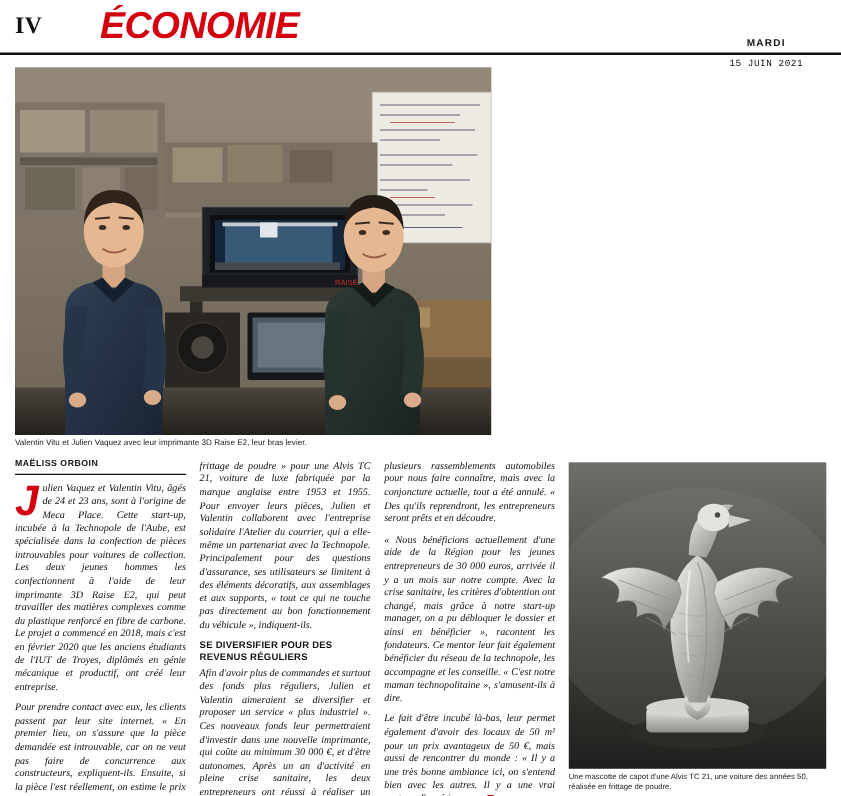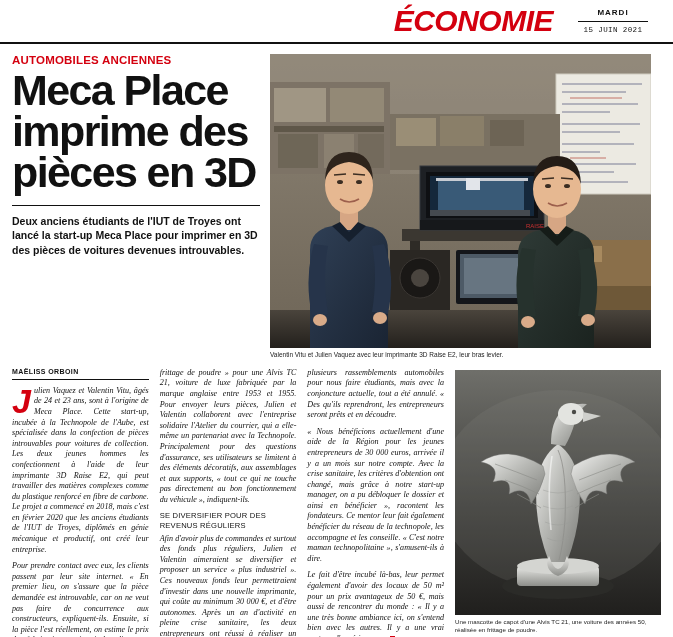--- a/index.html
+++ b/index.html
@@ -24,41 +24,42 @@
   .page-num {
     font-family: "Liberation Serif", serif;
     font-size: 19px;
     font-weight: bold;
     padding: 10px 0 0 12px;
     letter-spacing: 0.5px;
     width: 80px;
   }
   .section-title {
     flex: 1;
-    text-align: right;
+    text-align: left;
     font-family: "Liberation Sans", sans-serif;
     font-weight: bold;
     font-style: italic;
     font-size: 30px;
     color: #d4000f;
     letter-spacing: -0.5px;
     padding-top: 4px;
   }
   .date-block {
     width: 120px;
     text-align: center;
     padding-top: 8px;
     border-left: 0;
   }
   .date-block .day {
     font-family: "Liberation Sans", sans-serif;
     font-size: 8px;
     font-weight: bold;
     letter-spacing: 1px;
     text-transform: uppercase;
+    margin-top: 22px;
   }
   .date-block .hr {
     width: 70px; height: 1px; background: #111; margin: 4px auto;
   }
   .date-block .date {
     font-family: Liberation Mono, monospace;
     font-size: 7.5px;
     letter-spacing: 0.4px;
     text-transform: uppercase;
   }
@@ -144,21 +145,21 @@
     float: left;
     font-family: "Liberation Sans", sans-serif;
     font-weight: bold;
     color: #d4000f;
     font-size: 34px;
     line-height: 26px;
     padding: 2px 3px 0 0;
   }
   .subhead {
     font-family: "Liberation Sans", sans-serif;
-    font-weight: normal;
+    font-weight: bold;
     font-size: 7.6px;
     letter-spacing: 0.2px;
     text-transform: uppercase;
     margin: 6px 0 4px 0;
     line-height: 1.2;
   }
   .endmark {
     display: inline-block;
     width: 5px; height: 5px;
     background: #d4000f;
@@ -181,35 +182,31 @@
     padding-top: 3px;
   }
 
   
   svg { display:block; }
 </style>
 </head>
 <body>
 
 <div class="masthead">
+  <div class="page-num">IV</div>
   <div class="section-title">ÉCONOMIE</div>
   <div class="date-block">
     <div class="day">MARDI</div>
     <div class="hr"></div>
     <div class="date">15 JUIN 2021</div>
   </div>
 </div>
 
 <div class="top-area">
 
-  <div class="headline-col">
-    <div class="kicker">AUTOMOBILES ANCIENNES</div>
-    <div class="headline">Meca Place imprime des pièces en 3D</div>
-    <div class="standfirst">Deux anciens étudiants de l'IUT de Troyes ont lancé la start-up Meca Place pour imprimer en 3D des pièces de voitures devenues introuvables.</div>
-  </div>
 
   <div class="photo-col">
     <div class="photo-main">
       <svg width="381" height="294" viewBox="0 0 381 294">
         <defs>
           <linearGradient id="wallg" x1="0" y1="0" x2="0" y2="1">
             <stop offset="0%" stop-color="#8d8475"></stop>
             <stop offset="100%" stop-color="#6e6557"></stop>
           </linearGradient>
           <linearGradient id="shirtb" x1="0" y1="0" x2="1" y2="1">
@@ -347,21 +344,21 @@
     <p class="body">Pour prendre contact avec eux, les clients passent par leur site internet. « En premier lieu, on s'assure que la pièce demandée est introuvable, car on ne veut pas faire de concurrence aux constructeurs, expliquent-ils. Ensuite, si la pièce l'est réellement, on estime le prix de fabrication, puis si le client est toujours partant, il nous envoie la pièce et commence alors la modélisation. » Chaque demande est unique et « nous utilisons rarement la même méthode. » Ils ont par exemple réalisé une « mascotte de capot en</p>
   </div>
 
   <div class="col">
     <p class="body">frittage de poudre » pour une Alvis TC 21, voiture de luxe fabriquée par la marque anglaise entre 1953 et 1955. Pour envoyer leurs pièces, Julien et Valentin collaborent avec l'entreprise solidaire l'Atelier du courrier, qui a elle-même un partenariat avec la Technopole. Principalement pour des questions d'assurance, ses utilisateurs se limitent à des éléments décoratifs, aux assemblages et aux supports, « tout ce qui ne touche pas directement au bon fonctionnement du véhicule », indiquent-ils.</p>
     <div class="subhead">SE DIVERSIFIER POUR DES REVENUS RÉGULIERS</div>
     <p class="body">Afin d'avoir plus de commandes et surtout des fonds plus réguliers, Julien et Valentin aimeraient se diversifier et proposer un service « plus industriel ». Ces nouveaux fonds leur permettraient d'investir dans une nouvelle imprimante, qui coûte au minimum 30 000 €, et d'être autonomes. Après un an d'activité en pleine crise sanitaire, les deux entrepreneurs ont réussi à réaliser un chiffre d'affaires de 15 000 €. Leur belle performance, même s'ils attendaient mieux. « Nous avions pu faire trois salons cette année et</p>
   </div>
 
   <div class="col">
-    <p class="body">plusieurs rassemblements automobiles pour nous faire étudiants, mais avec la conjoncture actuelle, tout a été annulé. « Des qu'ils reprendront, les entrepreneurs seront prêts et en découdre.</p>
+    <p class="body">plusieurs rassemblements automobiles pour nous faire connaître, mais avec la conjoncture actuelle, tout a été annulé. « Des qu'ils reprendront, les entrepreneurs seront prêts et en découdre.</p>
     <p class="body">« Nous bénéficions actuellement d'une aide de la Région pour les jeunes entrepreneurs de 30 000 euros, arrivée il y a un mois sur notre compte. Avec la crise sanitaire, les critères d'obtention ont changé, mais grâce à notre start-up manager, on a pu débloquer le dossier et ainsi en bénéficier », racontent les fondateurs. Ce mentor leur fait également bénéficier du réseau de la technopole, les accompagne et les conseille. « C'est notre maman technopolitaine », s'amusent-ils à dire.</p>
     <p class="body"><span>Le fait d'être incubé là-bas, leur permet également d'avoir des locaux de 50 m² pour un prix avantageux de 50 €, mais aussi de rencontrer du monde : « Il y a une très bonne ambiance ici, on s'entend bien avec les autres. Il y a une vrai partage d'expériences. »</span><span class="endmark"></span></p>
   </div>
 
   <div class="col col-photo">
     <div class="photo-sec">
       <svg width="206" height="245" viewBox="0 0 206 245">
         <defs>
           <linearGradient id="bgsec" x1="0" y1="0" x2="0" y2="1">
             <stop offset="0%" stop-color="#6f6f6a"></stop>

